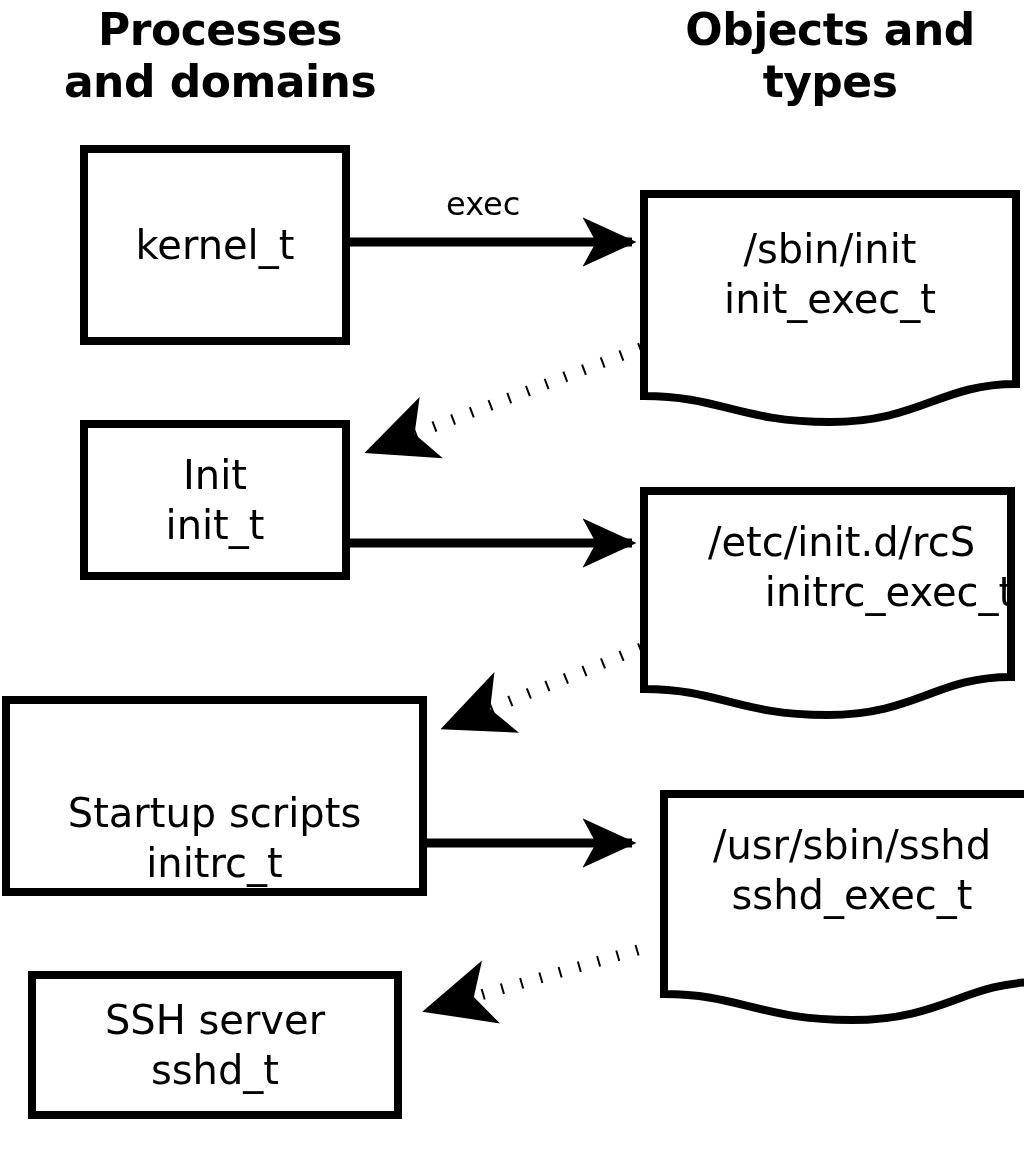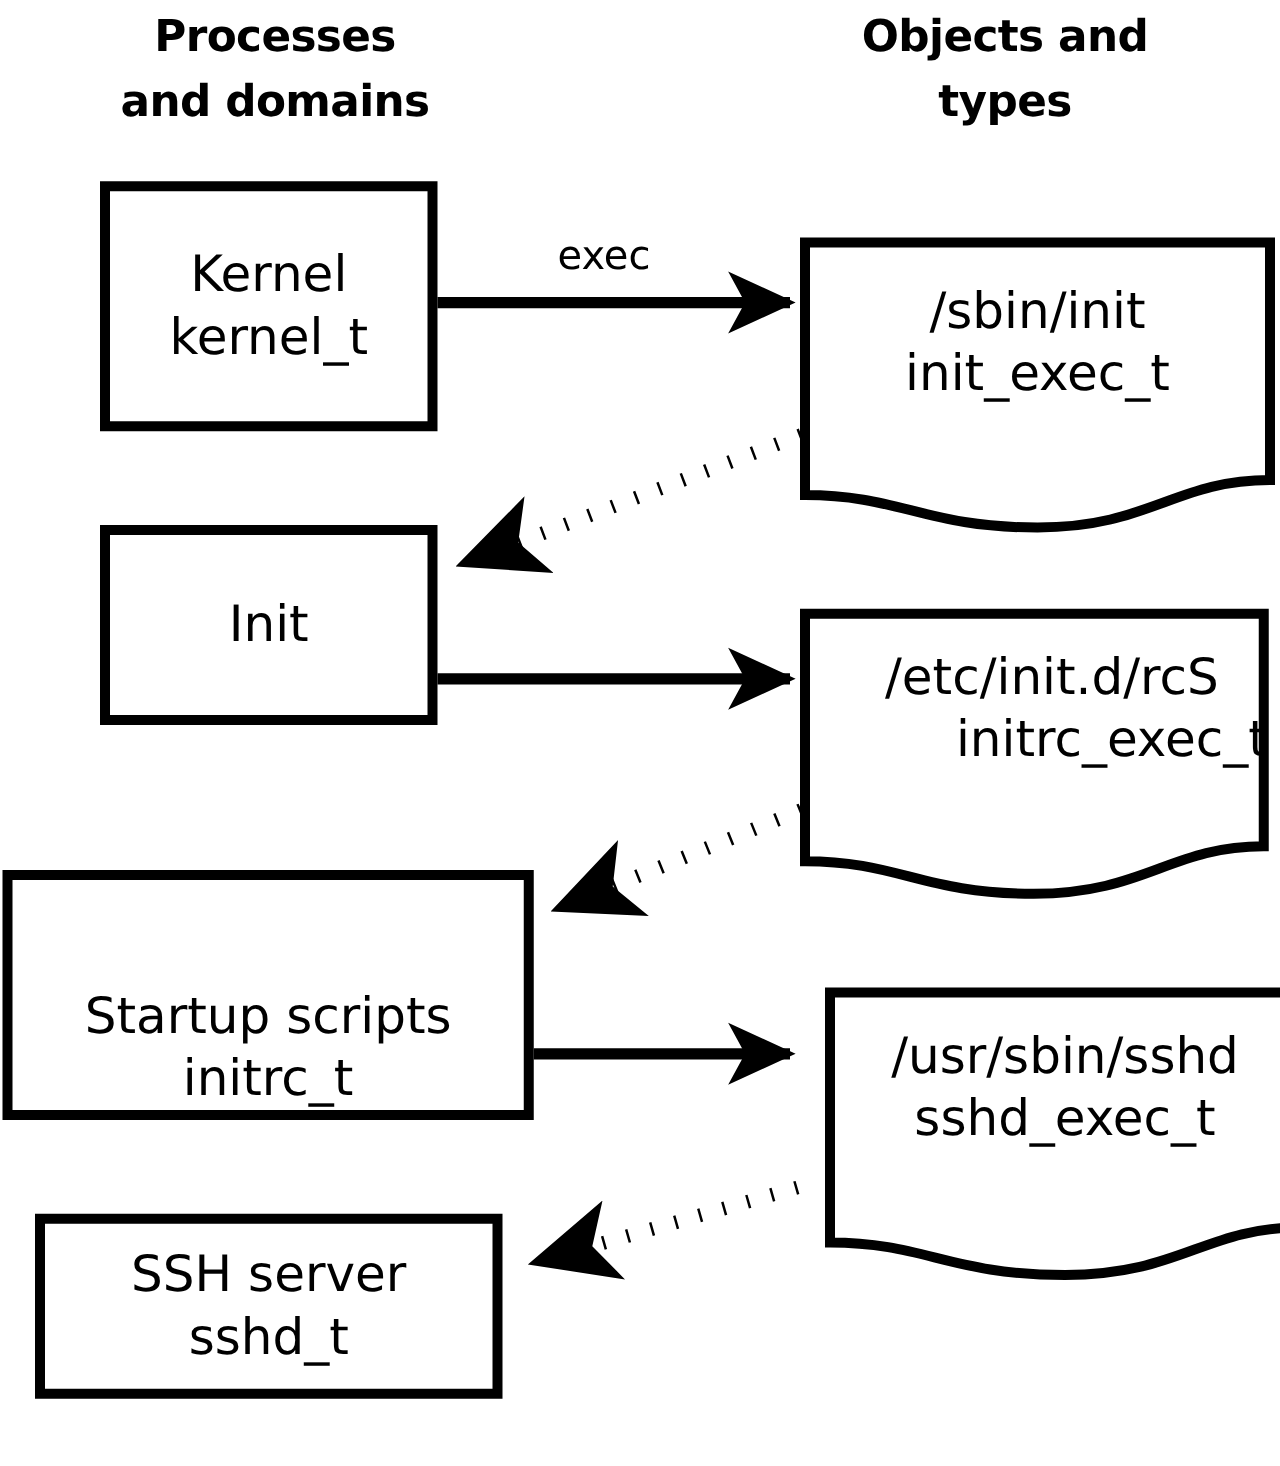--- a/index.html
+++ b/index.html
@@ -14,29 +14,29 @@
     position: relative;
     width: 1024px;
     height: 1173px;
     background: #ffffff;
     overflow: hidden;
   }
   .col-header {
     position: absolute;
     font-family: "DejaVu Sans", sans-serif;
     font-weight: bold;
-    font-size: 35px;
+    font-size: 44px;
     line-height: 52px;
     color: #000000;
     text-align: center;
     white-space: pre-line;
     letter-spacing: -0.5px;
   }
   #header-processes { left: 30px;  top: 4px;  width: 380px; }
-  #header-objects   { left: 612px; top: 4px;  width: 384px; }
+  #header-objects   { left: 638px; top: 4px;  width: 384px; }
 
   .proc-box {
     position: absolute;
     box-sizing: border-box;
     border: 8px solid #000000;
     background: #ffffff;
     display: flex;
     flex-direction: column;
     align-items: center;
     justify-content: center;
@@ -94,26 +94,26 @@
 
 <div id="canvas">
 
   <div id="header-processes" class="col-header">Processes
 and domains</div>
 
   <div id="header-objects" class="col-header">Objects and
 types</div>
 
   <div class="proc-box" style="left:80px; top:145px; width:270px; height:200px;">
-    <div class="line">Kernel</div>
     <div class="line">kernel_t</div>
   </div>
 
   <div class="proc-box" style="left:80px; top:420px; width:270px; height:160px;">
     <div class="line">Init</div>
+    <div class="line">init_t</div>
   </div>
 
   <div class="proc-box" style="left:2px; top:696px; width:425px; height:200px;justify-content:flex-end;">
     <div class="line">Startup scripts</div>
     <div class="line">initrc_t</div>
   </div>
 
   <div class="proc-box" style="left:28px; top:971px; width:374px; height:148px;">
     <div class="line">SSH server</div>
     <div class="line">sshd_t</div>

